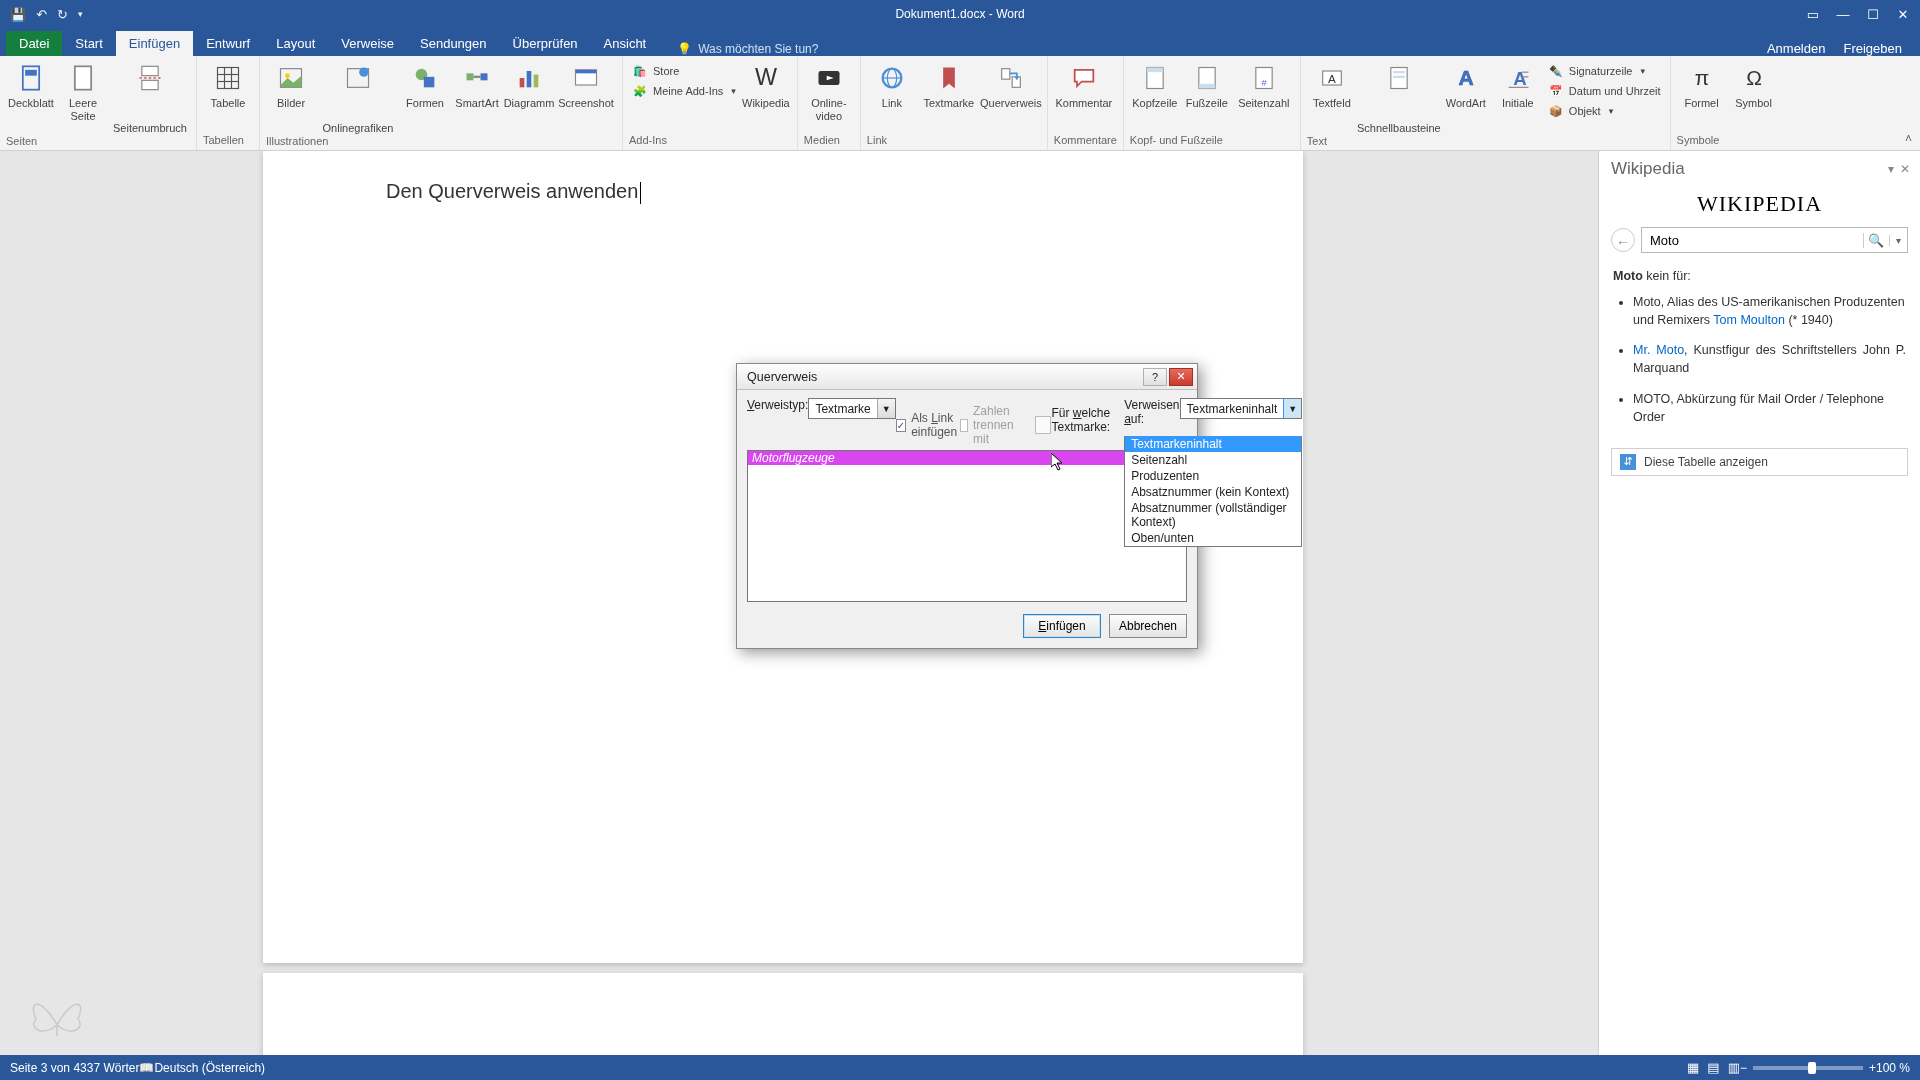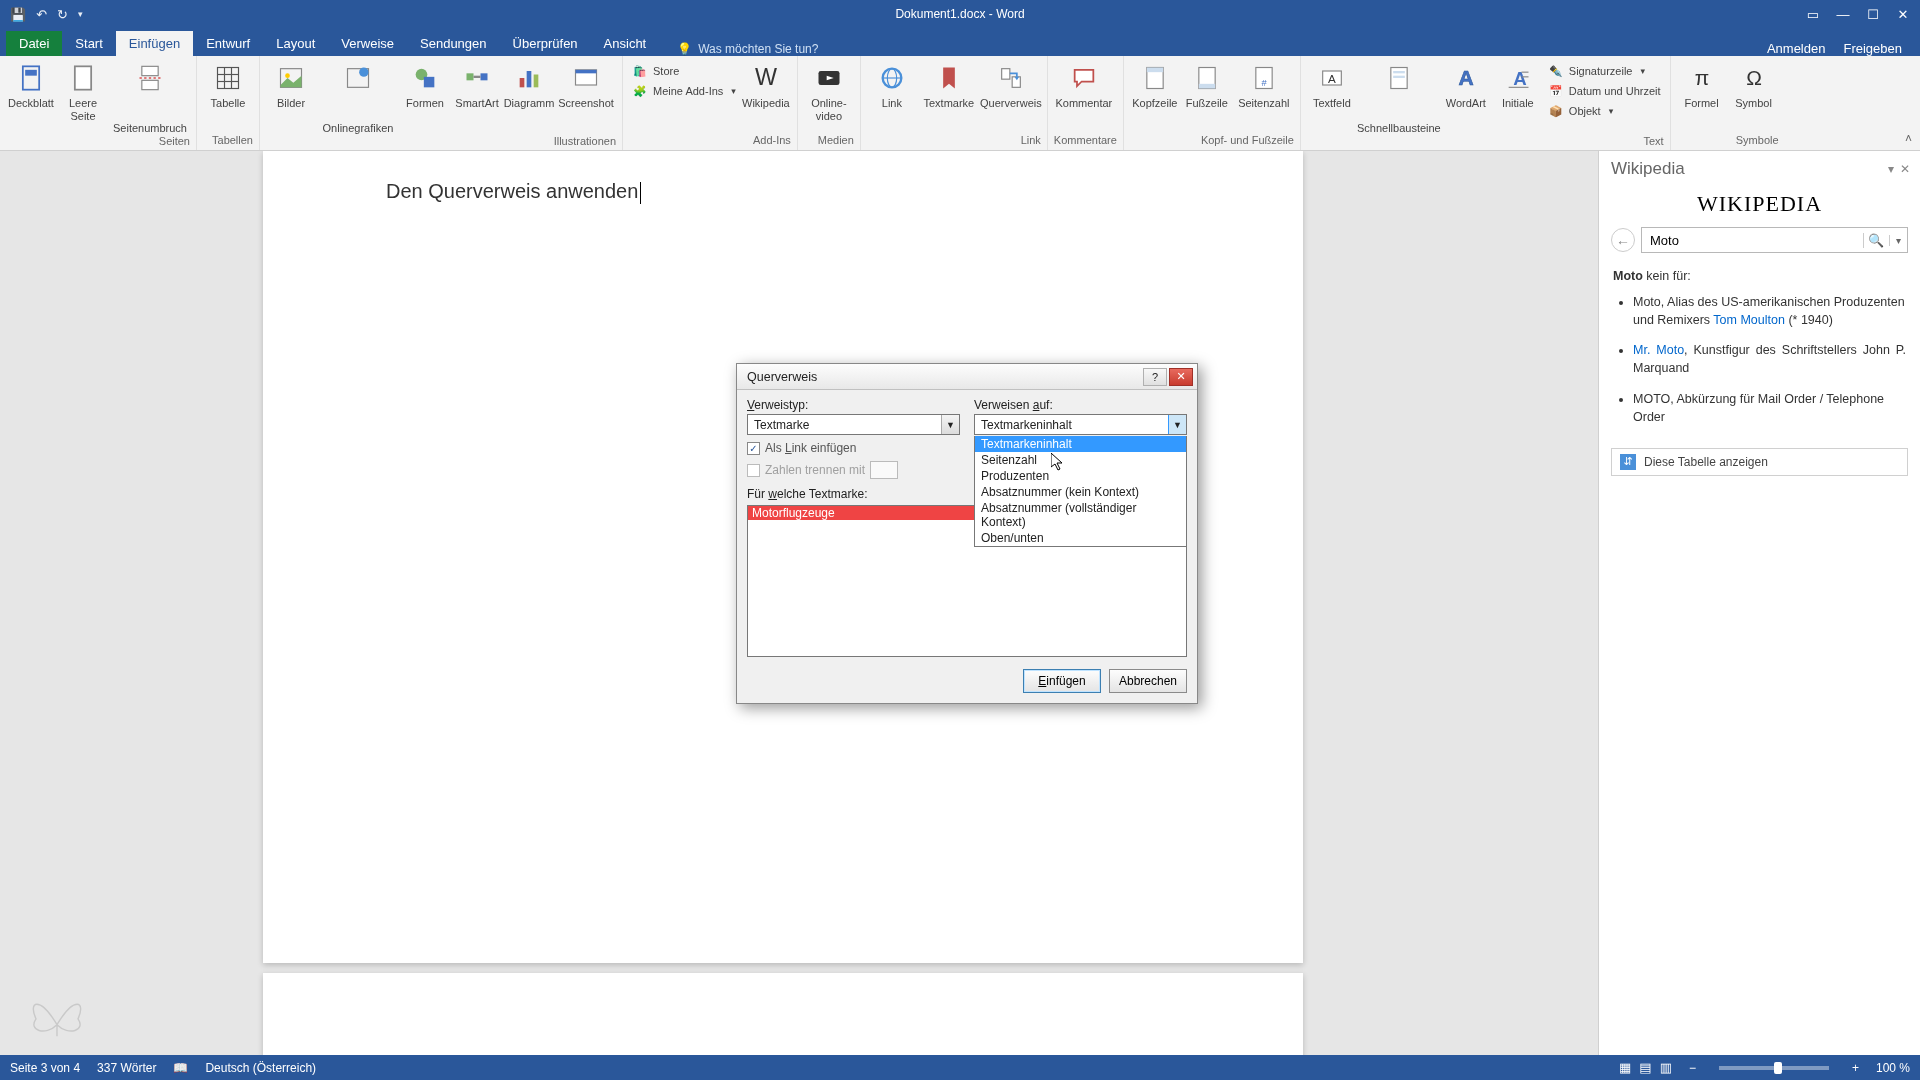--- a/index.html
+++ b/index.html
@@ -18,21 +18,21 @@
   .ribbon-tabs .tab { padding: 5px 13px 5px; cursor: default; }
   .ribbon-tabs .tab.file { background: #15803d; }
   .ribbon-tabs .tab.active { background: #f3f3f3; color: #2a579a; }
   .ribbon-tabs .tell-me { margin-left: 18px; color: #cfe0f4; font-size: 12px; display: flex; align-items: center; gap: 6px; }
   .ribbon-tabs .right-actions { margin-left: auto; display: flex; gap: 18px; padding-right: 18px; font-size: 13px; }
   
   
   .ribbon { height: 95px; background: #f3f3f3; border-bottom: 1px solid #d0d0d0; display: flex; font-size: 12px; color: #444; position: relative; }
   .group { display: flex; flex-direction: column; border-right: 1px solid #e0e0e0; padding: 3px 6px 2px; height: 100%; }
   .group .items { display: flex; gap: 2px; flex: 1; align-items: flex-start; }
-  .group .label { text-align: right; font-size: 11px; color: #666; padding-bottom: 2px; }
+  .group .label { text-align: left; font-size: 11px; color: #666; padding-bottom: 2px; }
   .ritem { display: flex; flex-direction: column; align-items: center; width: 60px; text-align: center; font-size: 11px; line-height: 1.15; cursor: default; padding-top: 3px; }
   .ritem.narrow { width: 50px; }
   .ritem.wide { width: 80px; gap: 25px; }
   .ricon { width: 32px; height: 32px; display: flex; align-items: center; justify-content: center; margin-bottom: 3px; }
   .ricon svg { width: 28px; height: 28px; }
   .stack-col { display: flex; flex-direction: column; gap: 2px; font-size: 11px; justify-content: flex-start; padding-top: 3px; }
   .stack-col .mini-item { display: flex; align-items: center; gap: 5px; padding: 1px 3px; }
   .stack-col .mini-item .mi-icon { width: 16px; height: 16px; display:flex;align-items:center;justify-content:center; }
   .ribbon-collapse { position: absolute; right: 8px; bottom: 4px; color: #666; font-size: 12px; }
 
@@ -68,45 +68,45 @@
   .tp-table-link .tli-icon { width: 16px; height: 16px; background: #4a90d9; display: flex; align-items: center; justify-content: center; color: #fff; font-size: 11px; }
 
   
   .dialog { position: absolute; left: 736px; top: 363px; width: 462px; background: #f0f0f0; border: 1px solid #888; box-shadow: 4px 4px 14px rgba(0,0,0,.4); font-size: 12px; color: #222; }
   .dlg-title { height: 26px; background: linear-gradient(#fdfdfd,#e8e8e8); border-bottom: 1px solid #c0c0c0; display: flex; align-items: center; padding: 0 4px 0 10px; font-size: 12.5px; }
   .dlg-title .dlg-btns { margin-left: auto; display: flex; gap: 2px; }
   .dlg-title .dlg-btn { width: 24px; height: 18px; display: flex; align-items: center; justify-content: center; border: 1px solid #b0b0b0; background: linear-gradient(#f8f8f8,#e0e0e0); font-size: 11px; }
   .dlg-title .dlg-btn.close { background: linear-gradient(#e86a5e,#c83b2e); color: #fff; border-color: #a03028; }
   .dlg-body { padding: 8px 10px 10px; position: relative; }
   .dlg-row { display: flex; gap: 14px; margin-bottom: 4px; }
-  .dlg-col { flex: 1; display: flex; flex-direction: column; position: relative; }
+  .dlg-col { flex: 1; display: flex; flex-direction: row; position: relative; }
   .dlg-col label { margin-bottom: 2px; }
   .combo { display: flex; border: 1px solid #777; background: #fff; height: 21px; align-items: center; }
   .combo span { flex: 1; padding: 0 6px; }
   .combo .arrow { width: 18px; border-left: 1px solid #aaa; text-align: center; font-size: 9px; background: linear-gradient(#f4f4f4,#dcdcdc); height: 100%; display: flex; align-items: center; justify-content: center; }
   .combo.open .arrow { background: #cde6f7; border-color: #3399ff; }
   .dropdown-list { position: absolute; top: 38px; left: 0; right: 0; background: #fff; border: 1px solid #777; border-top: none; z-index: 5; }
   .dropdown-list .opt { padding: 1px 6px; }
   .dropdown-list .opt.sel { background: #3399ff; color: #fff; }
   .chk-row { display: flex; align-items: center; gap: 5px; margin-top: 6px; color: #555; }
   .chk-row.disabled { color: #a0a0a0; }
   .chk { width: 13px; height: 13px; border: 1px solid #888; background: #fff; display: flex; align-items: center; justify-content: center; font-size: 10px; color: #2a579a; }
   .dlg-label2 { margin-top: 8px; }
   .listbox { margin-top: 2px; border: 1px solid #777; background: #fff; height: 152px; }
   .listbox .li-item { padding: 0 4px; }
-  .listbox .li-item.sel { background: #ef4444; color: #fff; }
+  .listbox .li-item.sel { background: #d946ef; color: #fff; font-style: italic; }
   .dlg-buttons { display: flex; justify-content: flex-end; gap: 8px; margin-top: 12px; }
   .dlg-buttons button { width: 78px; height: 24px; border: 1px solid #8a8a8a; background: linear-gradient(#fdfdfd,#e4e4e4); font-size: 12px; }
   .dlg-buttons button.default { border-color: #3c7fb1; box-shadow: inset 0 0 0 1px #bfe3ff; }
   .underline-key { text-decoration: underline; }
   .sep-input { width: 28px; height: 18px; border: 1px solid #bbb; background: #fafafa; }
   .cursor-arrow { position: absolute; pointer-events: none; z-index: 50; }
   
   
-  .status-bar { position: absolute; bottom: 0; left: 0; right: 0; height: 25px; background: #2a579a; display: flex; align-items: center; color: #fff; font-size: 12px; padding: 0 10px; gap: 17px; }
+  .status-bar { position: absolute; bottom: 0; left: 0; right: 0; height: 25px; background: #2a579a; display: flex; align-items: center; color: #fff; font-size: 12px; padding: 0 10px; gap: 0; }
   .status-bar .spacer { flex: 1; }
   .status-bar .views { display: flex; gap: 8px; align-items: center; }
   .status-bar .views span { font-size: 13px; }
   .zoom-slider { width: 110px; height: 4px; background: rgba(255,255,255,.4); position: relative; margin: 0 6px; }
   .zoom-slider::after { content: ""; position: absolute; left: 50%; top: -4px; width: 8px; height: 12px; background: #fff; border-radius: 2px; }
 </style>
 </head>
 <body>
 
 <div class="title-bar">

